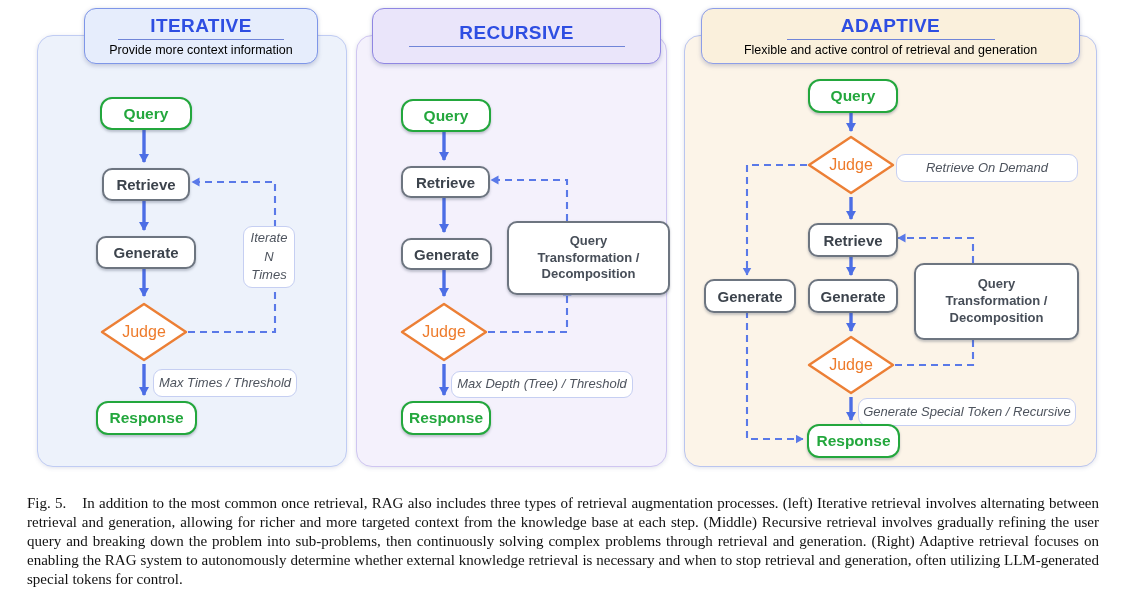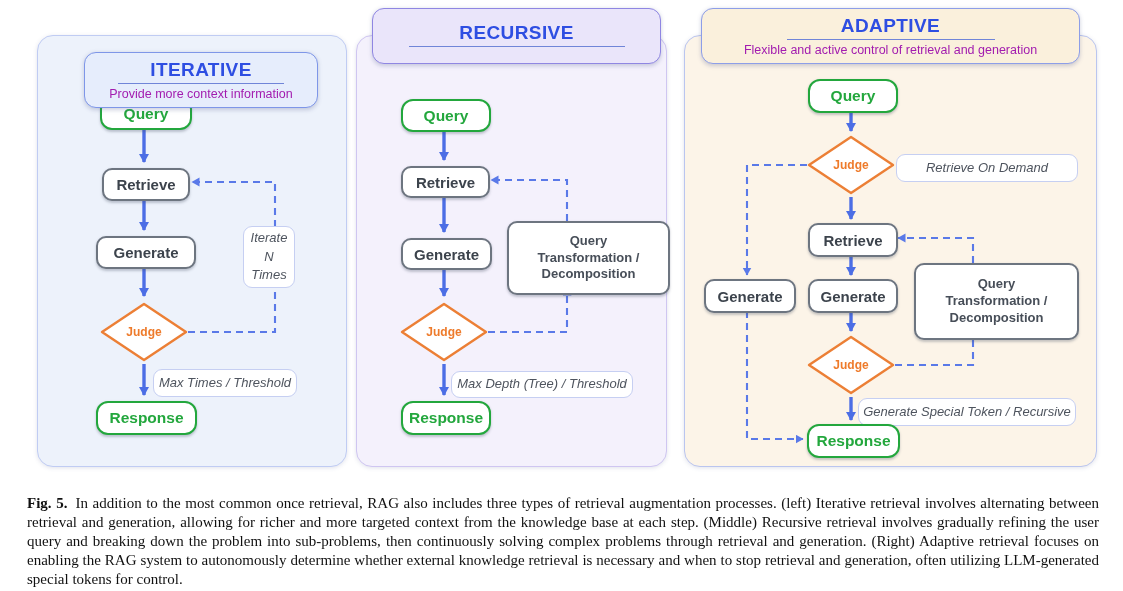--- a/index.html
+++ b/index.html
@@ -3,38 +3,38 @@
 <meta charset="utf-8">
 <style>
   html,body{margin:0;padding:0;background:#ffffff;}
   body{width:1123px;height:591px;font-family:"Liberation Sans",sans-serif;overflow:hidden;}
   .diagram{position:relative;width:1123px;height:478px;}
   .panel{position:absolute;border-radius:16px;box-shadow:0 1px 4px rgba(90,100,150,.18);}
   #p1{left:37px;top:35px;width:308px;height:430px;background:#edf2fb;border:1.6px solid #c0ccf3;}
   #p2{left:356px;top:35px;width:309px;height:430px;background:#f4f1fc;border:1.6px solid #cfc6f1;}
   #p3{left:684px;top:35px;width:411px;height:430px;background:#fcf4e8;border:1.6px solid #bac5ef;}
   .hdr{position:absolute;border-radius:12px;display:flex;flex-direction:column;align-items:center;justify-content:center;box-shadow:0 1.5px 4px rgba(80,90,140,.28);z-index:3;}
-  #h1{left:84px;top:8px;width:232px;height:54px;background:#e6edfc;border:1.6px solid #7e96e8;margin-top:44px;}
+  #h1{left:84px;top:8px;width:232px;height:54px;background:#e6edfc;border:1.6px solid #7e96e8;}
   #h2{left:372px;top:8px;width:287px;height:54px;background:#eae5fa;border:1.6px solid #8f86e2;}
   #h3{left:701px;top:8px;width:377px;height:54px;background:#faf0dc;border:1.6px solid #8d9ee8;}
   .hdr .title{font-size:19px;font-weight:800;color:#2e4ee2;letter-spacing:.4px;}
   .hdr .rule{height:1px;background:#7085d8;margin:2px 0 3px;}
   #h1 .rule{width:166px;} #h2 .rule{width:216px;} #h3 .rule{width:208px;}
-  .hdr .subtitle{font-size:12.5px;font-weight:500;color:#a21caf;}
+  .hdr .subtitle{font-size:12.5px;font-weight:500;color:#000000;}
   #h2 .subtitle{color:#4348d6;}
   .flow{position:absolute;inset:0;width:100%;height:100%;z-index:1;}
   .node{position:absolute;z-index:2;background:#ffffff;border:2px solid #6d7580;border-radius:10px;display:flex;align-items:center;justify-content:center;font-size:15px;font-weight:700;color:#3c434c;box-shadow:0 1.5px 2.5px rgba(70,80,100,.3);}
   .node.green{border-color:#23a73d;color:#23a73d;border-radius:12px;font-size:15.5px;}
   .node.multi{font-size:13px;font-weight:600;line-height:1.3;text-align:center;padding:4px 20px;color:#474e58;}
   .note{position:absolute;z-index:2;background:#ffffff;border:1.3px solid #c6cff2;border-radius:9px;display:flex;align-items:center;justify-content:center;text-align:center;font-style:italic;font-size:13px;font-weight:500;color:#4e545e;line-height:1.45;padding:1px 2px;}
   .diamond{position:absolute;z-index:2;width:88px;height:60px;}
   .diamond svg{position:absolute;inset:0;overflow:visible;}
-  .diamond .dlabel{position:absolute;inset:0;display:flex;align-items:center;justify-content:center;color:#ee7b2b;font-weight:700;font-size:12px;}
+  .diamond .dlabel{position:absolute;inset:0;display:flex;align-items:center;justify-content:center;color:#ee7b2b;font-weight:400;font-size:16px;}
   .caption{margin:16px 24px 0 27px;font-family:"Liberation Serif",serif;font-size:15px;line-height:19px;color:#111111;text-align:justify;}
-  .cap-label{margin-right:8px;font-weight:bold;}
+  .cap-label{margin-right:16px;}
 </style>
 </head>
 <body>
 
 <div class="diagram">
 
   <section class="panel" id="p1">
     <svg class="flow" viewBox="0 0 308 430">
       <defs>
         <marker id="s1" markerUnits="userSpaceOnUse" markerWidth="12" markerHeight="12" refX="8" refY="5" orient="auto">

